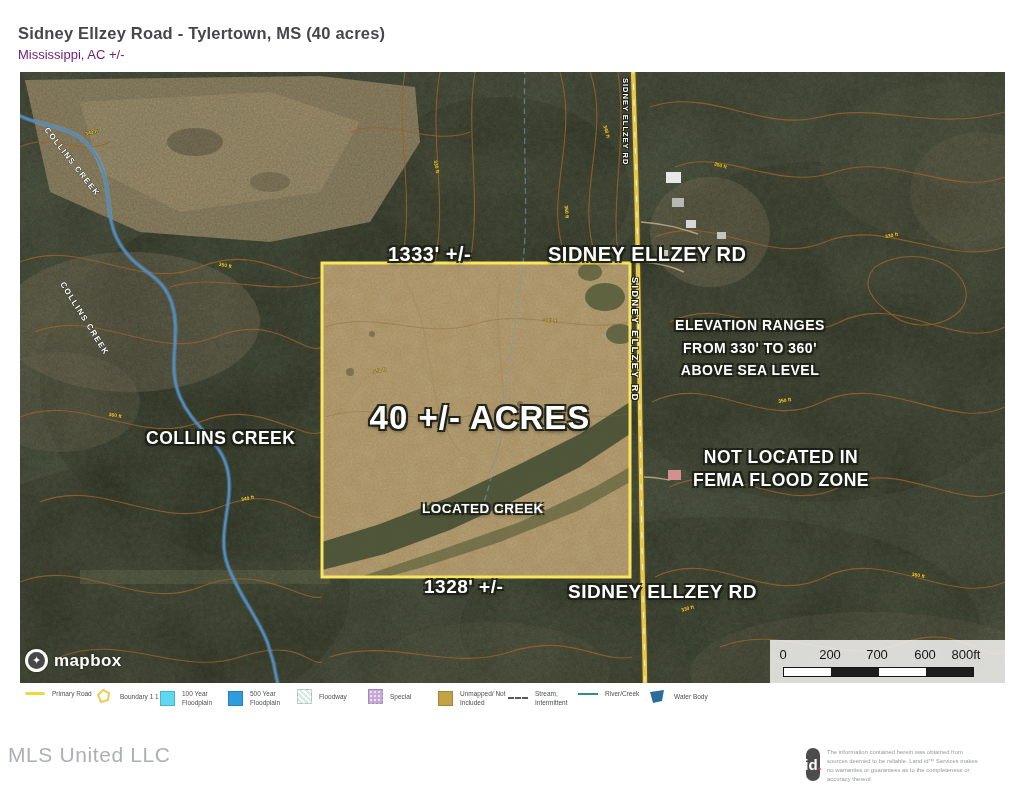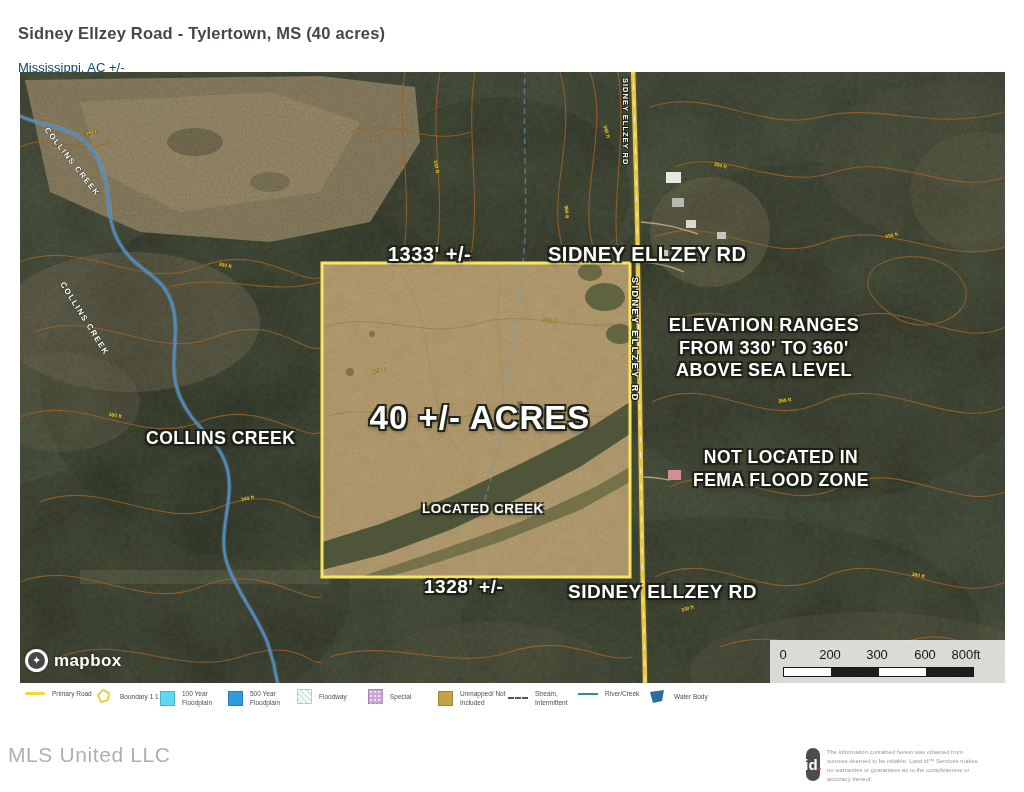--- a/index.html
+++ b/index.html
@@ -2,21 +2,21 @@
 <html><head>
 <meta charset="utf-8">
 <style>
   html,body{margin:0;padding:0}
   body{width:1024px;height:792px;background:#ffffff;position:relative;overflow:hidden;
        font-family:"Liberation Sans",sans-serif;}
 
   
   .header{position:absolute;left:18px;top:24px}
   .title{font-size:16.5px;font-weight:bold;color:#45484b;letter-spacing:.2px}
-  .subtitle{font-size:13px;color:#0c4a6e;margin-top:17px}
+  .subtitle{font-size:13px;color:#701a75;margin-top:4px}
 
   
   #map{position:absolute;left:20px;top:72px;width:985px;height:611px;background:#363c2d;overflow:hidden}
   #map svg.base{position:absolute;left:0;top:0}
 
   .mlabel{position:absolute;color:#fff;font-weight:bold;white-space:nowrap;letter-spacing:.5px;
     text-shadow:-2px -2px 0 rgba(28,32,22,.92),2px -2px 0 rgba(28,32,22,.92),
                 -2px 2px 0 rgba(28,32,22,.92),2px 2px 0 rgba(28,32,22,.92),
                 0 2px 4px rgba(28,32,22,.9);}
   .mlabel.center{text-align:center}
@@ -215,21 +215,21 @@
 
     <g font-size="8" font-weight="bold" fill="#ffffff" stroke="#2a3020" stroke-width=".9" paint-order="stroke" letter-spacing="1.5">
       <text transform="translate(24,58) rotate(52)">COLLINS CREEK</text>
       <text transform="translate(40,212) rotate(58)">COLLINS CREEK</text>
     </g>
   </svg>
 
   <div class="mlabel" style="left:368px;top:171px;font-size:20px">1333' +/-</div>
   <div class="mlabel" style="left:528px;top:171px;font-size:20px">SIDNEY ELLZEY RD</div>
 
-  <div class="mlabel center" style="left:612px;top:242px;width:264px;font-size:18px;line-height:22.5px">
+  <div class="mlabel center" style="left:598px;top:242px;width:264px;font-size:14px;line-height:22.5px">
     <div>ELEVATION RANGES</div>
     <div>FROM 330' TO 360'</div>
     <div>ABOVE SEA LEVEL</div>
   </div>
 
   <div class="mlabel" style="left:330px;top:327px;width:260px;text-align:center;font-size:33px;letter-spacing:1px">40 +/- ACRES</div>
 
   <div class="mlabel" style="left:126px;top:356px;font-size:17.5px">COLLINS CREEK</div>
 
   <div class="mlabel center" style="left:638px;top:374px;width:246px;font-size:17.5px;line-height:23px">
@@ -248,21 +248,21 @@
   <div class="mapboxlogo">
     <span class="mbicon">
         <i>✦</i>
       </span>
     <span class="mbword">mapbox</span>
   </div>
 
   <div class="scalebox">
     <span class="tick" style="left:13px">0</span>
     <span class="tick" style="left:60px">200</span>
-    <span class="tick" style="left:107px">300</span>
+    <span class="tick" style="left:107px">700</span>
     <span class="tick" style="left:155px">600</span>
     <span class="tick" style="left:196px">800ft</span>
     <div class="sbar">
       <span class="sseg w"></span>
         <span class="sseg b"></span>
         <span class="sseg w"></span>
         <span class="sseg b"></span>
     </div>
   </div>
 </div>

